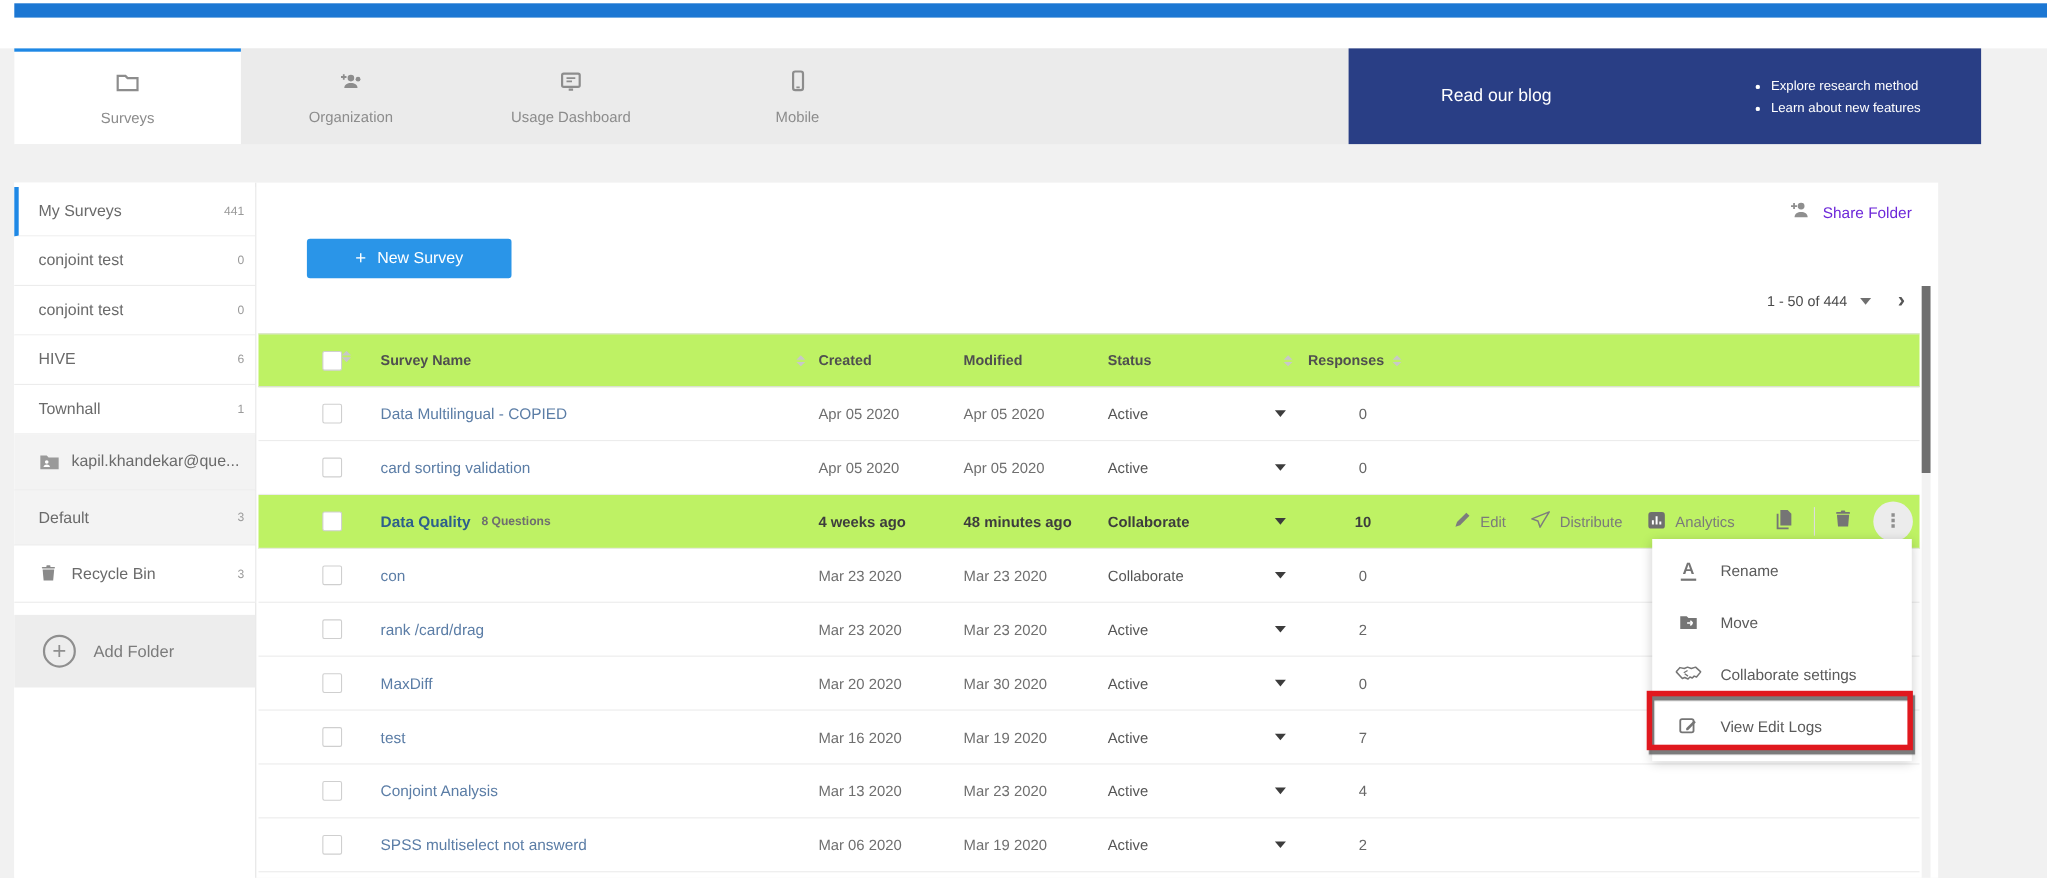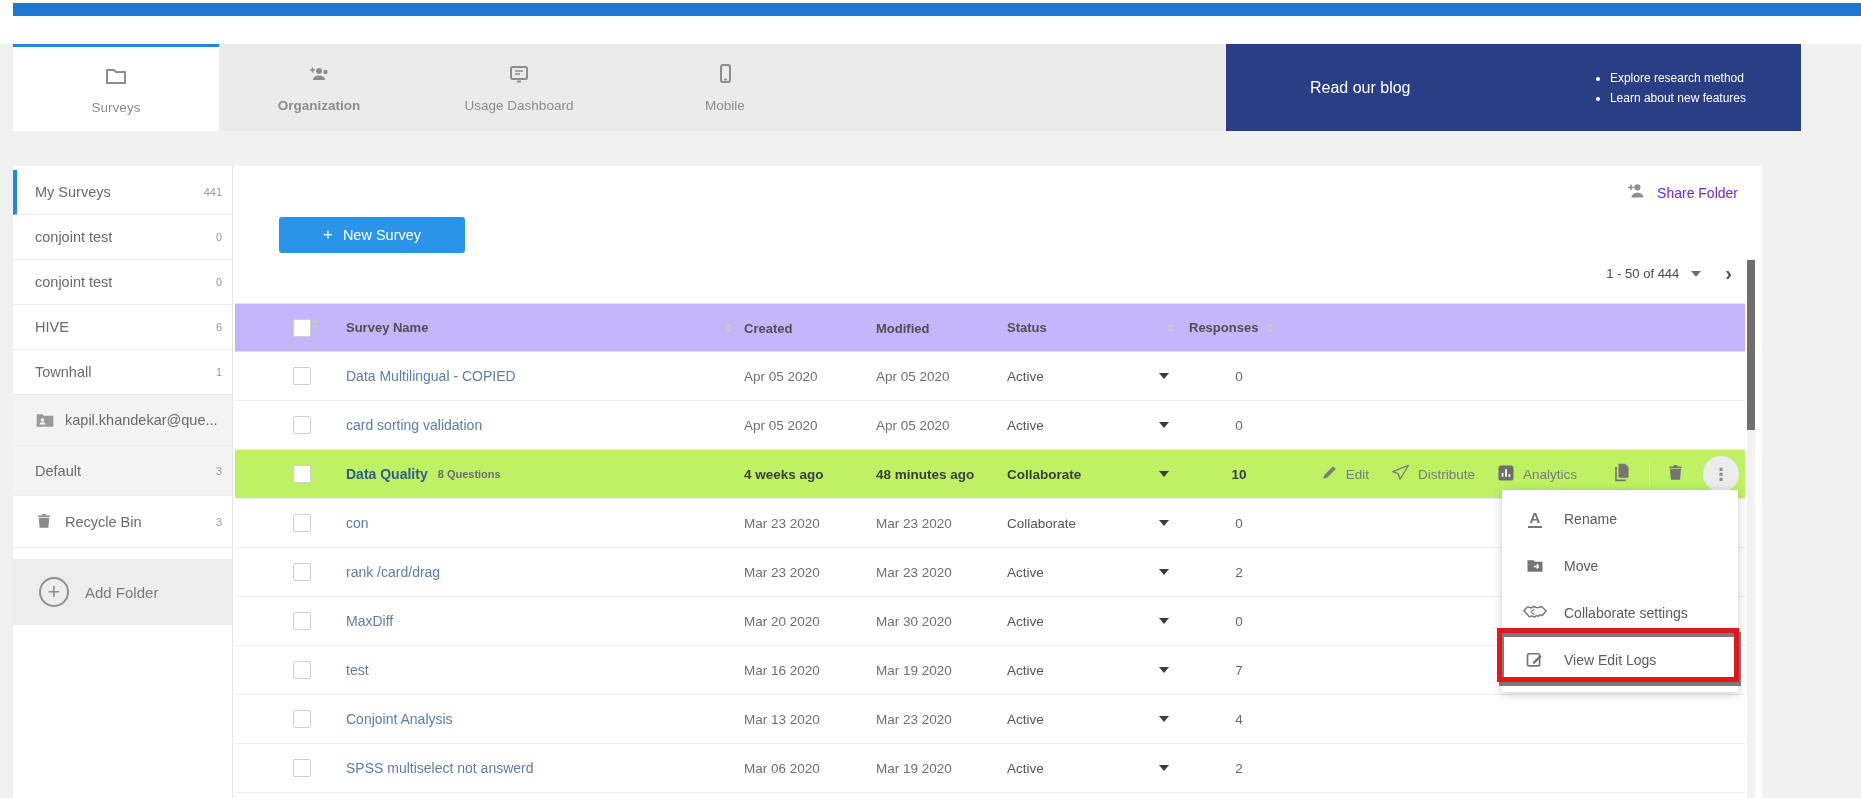--- a/index.html
+++ b/index.html
@@ -11,21 +11,21 @@
   #header-strip { left:0; top:0; width:1861px; height:44px; background:#ffffff; }
   #top-accent { left:13px; top:3px; width:1848px; height:13px; background:#1c77d3; }
 
   
   #tabbar { left:13px; top:44px; width:1788px; height:87px; background:#ebebeb; }
   .tab { position:absolute; top:0; height:87px; display:flex; flex-direction:column;
          align-items:center; justify-content:center; gap:8px; cursor:pointer; }
   .tab .tlabel { font-size:13.5px; color:#8c8c8c; }
   .tab.active { background:#fff; border-top:3px solid #1e88e5; }
   #tab-surveys { left:0; width:206px; }
-  #tab-organization { left:206px; width:200px;font-weight:bold; }
+  #tab-organization { left:206px; width:200px; }
   #tab-usage { left:406px; width:200px; }
   #tab-mobile { left:606px; width:212px; }
 
   
   #banner { right:0; top:0; width:575px; height:87px; background:#293e85;
             display:flex; align-items:center; }
   #banner-title { margin-left:84px; color:#fff; font-size:16px; cursor:pointer; }
   #banner-list { margin-left:auto; margin-right:55px; list-style:disc; color:#fff; }
   #banner-list li { font-size:12px; margin:6px 0 6px 14px; }
 
@@ -56,21 +56,21 @@
   #pagination { top:96px; right:30px; display:flex; align-items:center; gap:24px; }
   #page-range { display:flex; align-items:center; gap:12px; cursor:pointer; }
   #page-range span { font-size:13px; color:#4a4a4a; }
   .tri-down { width:0; height:0; border-left:5px solid transparent; border-right:5px solid transparent;
               border-top:6px solid #6f6f6f; }
   #page-next { font-size:20px; color:#555; cursor:pointer; font-weight:bold; }
 
   
   #table { left:2px; top:137px; width:1510px; }
   .trow, #thead { display:flex; align-items:center; height:49px; border-bottom:1px solid #ececec; }
-  #thead { background:#c4b5fd; border-top:1px solid #e3e3e3; border-bottom:1px solid #dedede; }
+  #thead { background:#bef264; border-top:1px solid #e3e3e3; border-bottom:1px solid #dedede; }
   .cell { flex:0 0 auto; }
   .c-check { width:76px; padding-left:58px; }
   .c-name { flex:1 1 auto; padding-left:35px; display:flex; align-items:center; }
   .c-created { width:132px; }
   .c-modified { width:131px; }
   .c-status { width:182px; display:flex; align-items:center; }
   .c-resp { width:100px; text-align:center; }
   .c-actions { width:456px; display:flex; align-items:center; justify-content:flex-end;
                padding-right:6px; }
   .hlabel { font-size:13px; font-weight:bold; color:#4f4f4f; }

